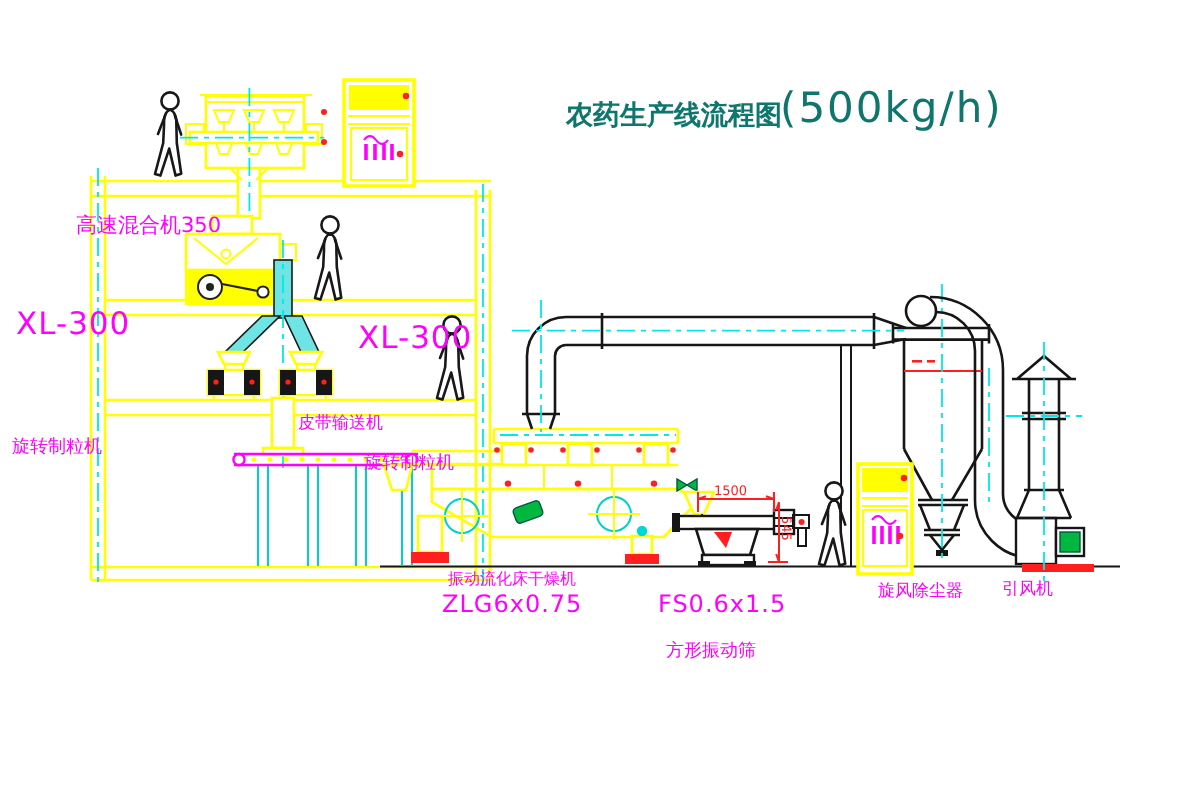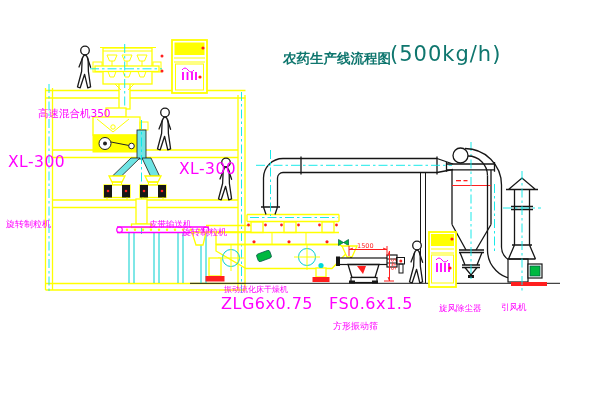--- a/index.html
+++ b/index.html
@@ -22,25 +22,25 @@
   .rl{stroke:#FF1F1F;fill:none;stroke-width:1;}
   .m{stroke:#FF00FF;fill:none;}
   .g{fill:#00B840;stroke:#054;stroke-width:.7;}
   .pw{fill:#fff;stroke:#181818;stroke-width:1.3;stroke-linejoin:round;}
   .pl{fill:none;stroke:#181818;stroke-width:1.3;stroke-linecap:round;}
   .dimtxt{fill:#FF1F1F;font-family:"DejaVu Sans",sans-serif;font-size:6.5px;}
   
   .lbl{position:absolute;color:#FF00FF;white-space:nowrap;line-height:1;}
   .t-red{color:#0f766e;}
   .sz8{font-size:8px;}
-  .sz85{font-size:8.5px;margin-top:12px;}
+  .sz85{font-size:8.5px;}
   .sz9{font-size:9px;margin-top:36px;}
   .sz105{font-size:10.5px;}
   .sz16{font-size:15.5px;letter-spacing:.5px;}
-  .sz14{font-size:16px;letter-spacing:.5px;}
+  .sz14{font-size:12px;letter-spacing:.5px;}
   .title-zh{font-size:13.5px;font-weight:bold;}
   .title-cap{font-size:21px;font-weight:400;letter-spacing:1px;}
 </style>
 </head>
 <body>
 
 <div id="canvas">
 <svg width="600" height="403" viewBox="0 0 600 403">
   <defs>
     <g id="prs">

